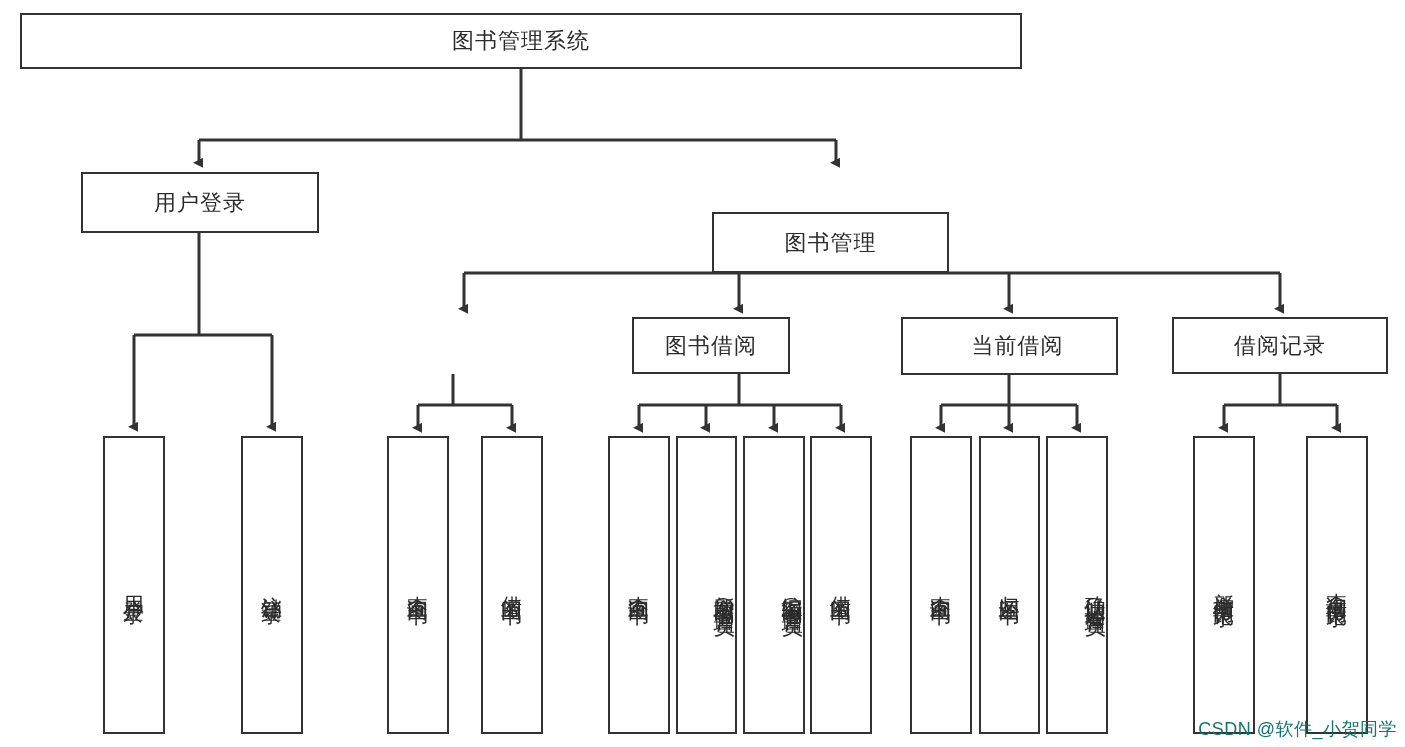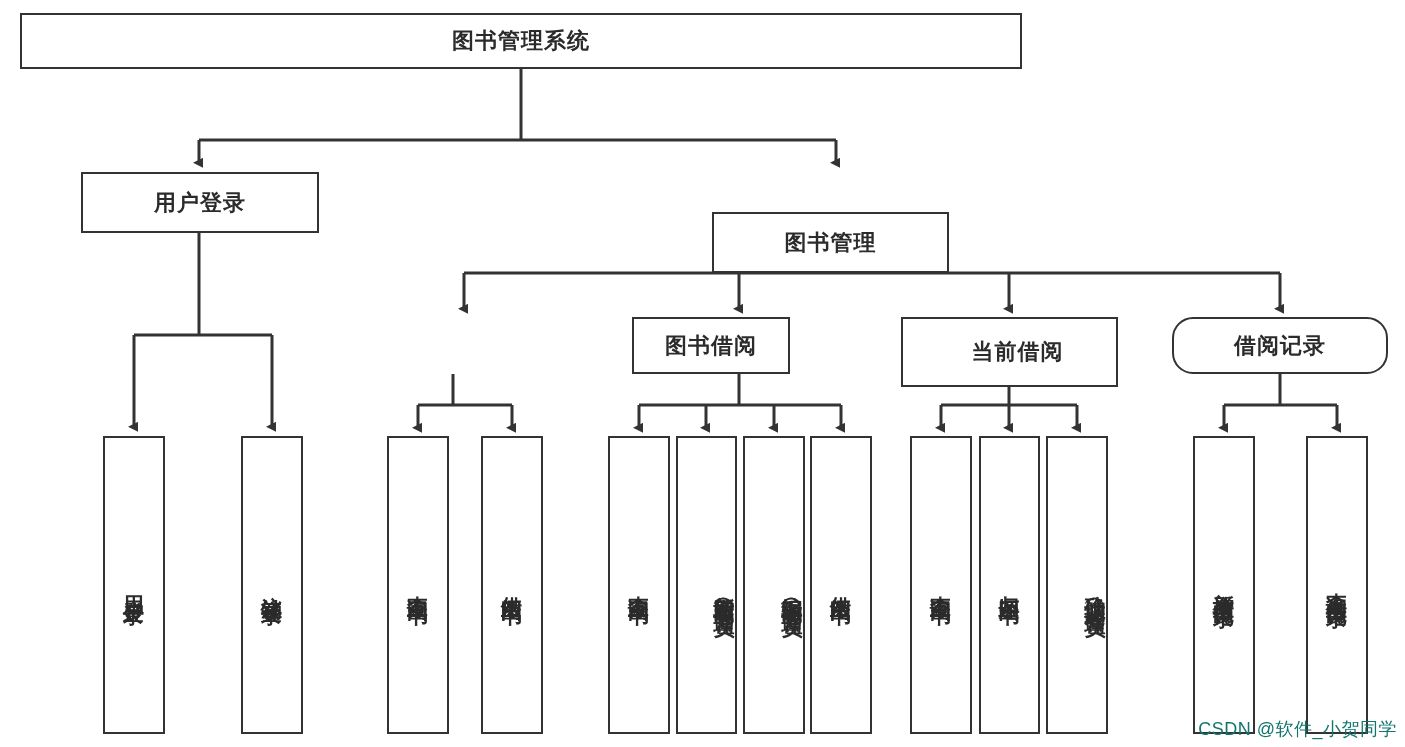--- a/index.html
+++ b/index.html
@@ -28,21 +28,20 @@
   .node {
     position: absolute;
     box-sizing: border-box;
     background: #ffffff;
     border: 2.5px solid #333333;
     display: flex;
     align-items: center;
     justify-content: center;
     color: #2b2b2b;
     z-index: 2;
-    font-weight: bold;
   }
   .node-h {
     font-size: 22px;
     letter-spacing: 1px;
     white-space: nowrap;
   }
   .node-v {
     font-size: 21px;
     writing-mode: vertical-rl;
     text-orientation: upright;
@@ -129,24 +128,24 @@
   <div class="node node-h" style="left:81px; top:172px; width:238px; height:61px;">
     <span>用户登录</span>
   </div>
   <div class="node node-h" style="left:712px; top:172px; width:237px; height:61px;margin-top:40px;">
     <span>图书管理</span>
   </div>
 
   <div class="node node-h" style="left:632px; top:317px; width:158px; height:57px;">
     <span>图书借阅</span>
   </div>
-  <div class="node node-h" style="left:901px; top:317px; width:217px; height:70px;padding-left:16px;">
+  <div class="node node-h" style="left:901px; top:317px; width:217px; height:58px;padding-left:16px;">
     <span>当前借阅</span>
   </div>
-  <div class="node node-h" style="left:1172px; top:317px; width:216px; height:57px;border-radius:21px;">
+  <div class="node node-h" style="left:1172px; top:317px; width:216px; height:57px;">
     <span>借阅记录</span>
   </div>
 
   <div class="node node-v ctr" style="left:103px; top:436px; width:62px; height:298px;">
     <span>用户登录</span>
   </div>
   <div class="node node-v ctr" style="left:241px; top:436px; width:62px; height:298px;">
     <span>注销登录</span>
   </div>
 

